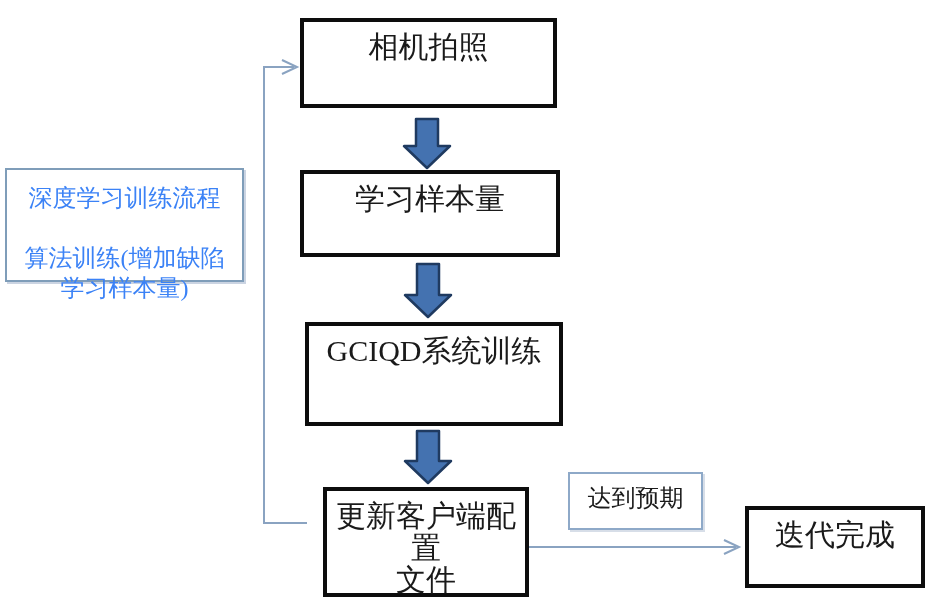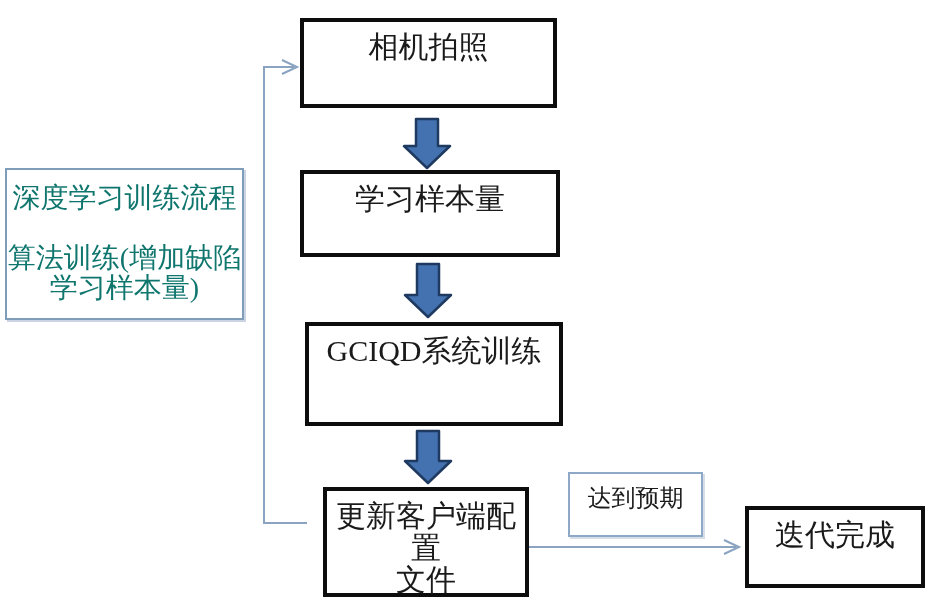--- a/index.html
+++ b/index.html
@@ -20,35 +20,35 @@
     text-align:center;
     color:#1a1a1a;
     font-size:30px;
     line-height:32px;
   }
   .node .lbl{display:block;padding-top:9px;}
 
   .note{
     position:absolute;
     box-sizing:border-box;
-    left:5px;top:168px;width:239px;height:152px;
+    left:5px;top:168px;width:239px;height:114px;
     background:#fff;
     border:2px solid var(--note-border,#7f9db9);
     box-shadow:2px 2px 0 rgba(140,160,190,.45);
     text-align:center;
-    font-size:28px;line-height:30px;
-    color:#0f766e;
+    font-size:24px;line-height:30px;
+    color:#3b82f6;
     padding-top:13px;
   }
   .note .spacer{height:30px;}
 
   .edge-label{
     position:absolute;
     box-sizing:border-box;
-    left:568px;top:472px;width:135px;height:65px;
+    left:568px;top:472px;width:135px;height:58px;
     background:#fff;
     border:2px solid var(--label-border,#8ea9c8);
     box-shadow:2px 2px 0 rgba(140,160,190,.35);
     text-align:center;
     font-size:24px;line-height:30px;
     padding-top:9px;
     color:#1a1a1a;
   }
 
   #node-camera{left:300px;top:18px;width:257px;height:90px;}

